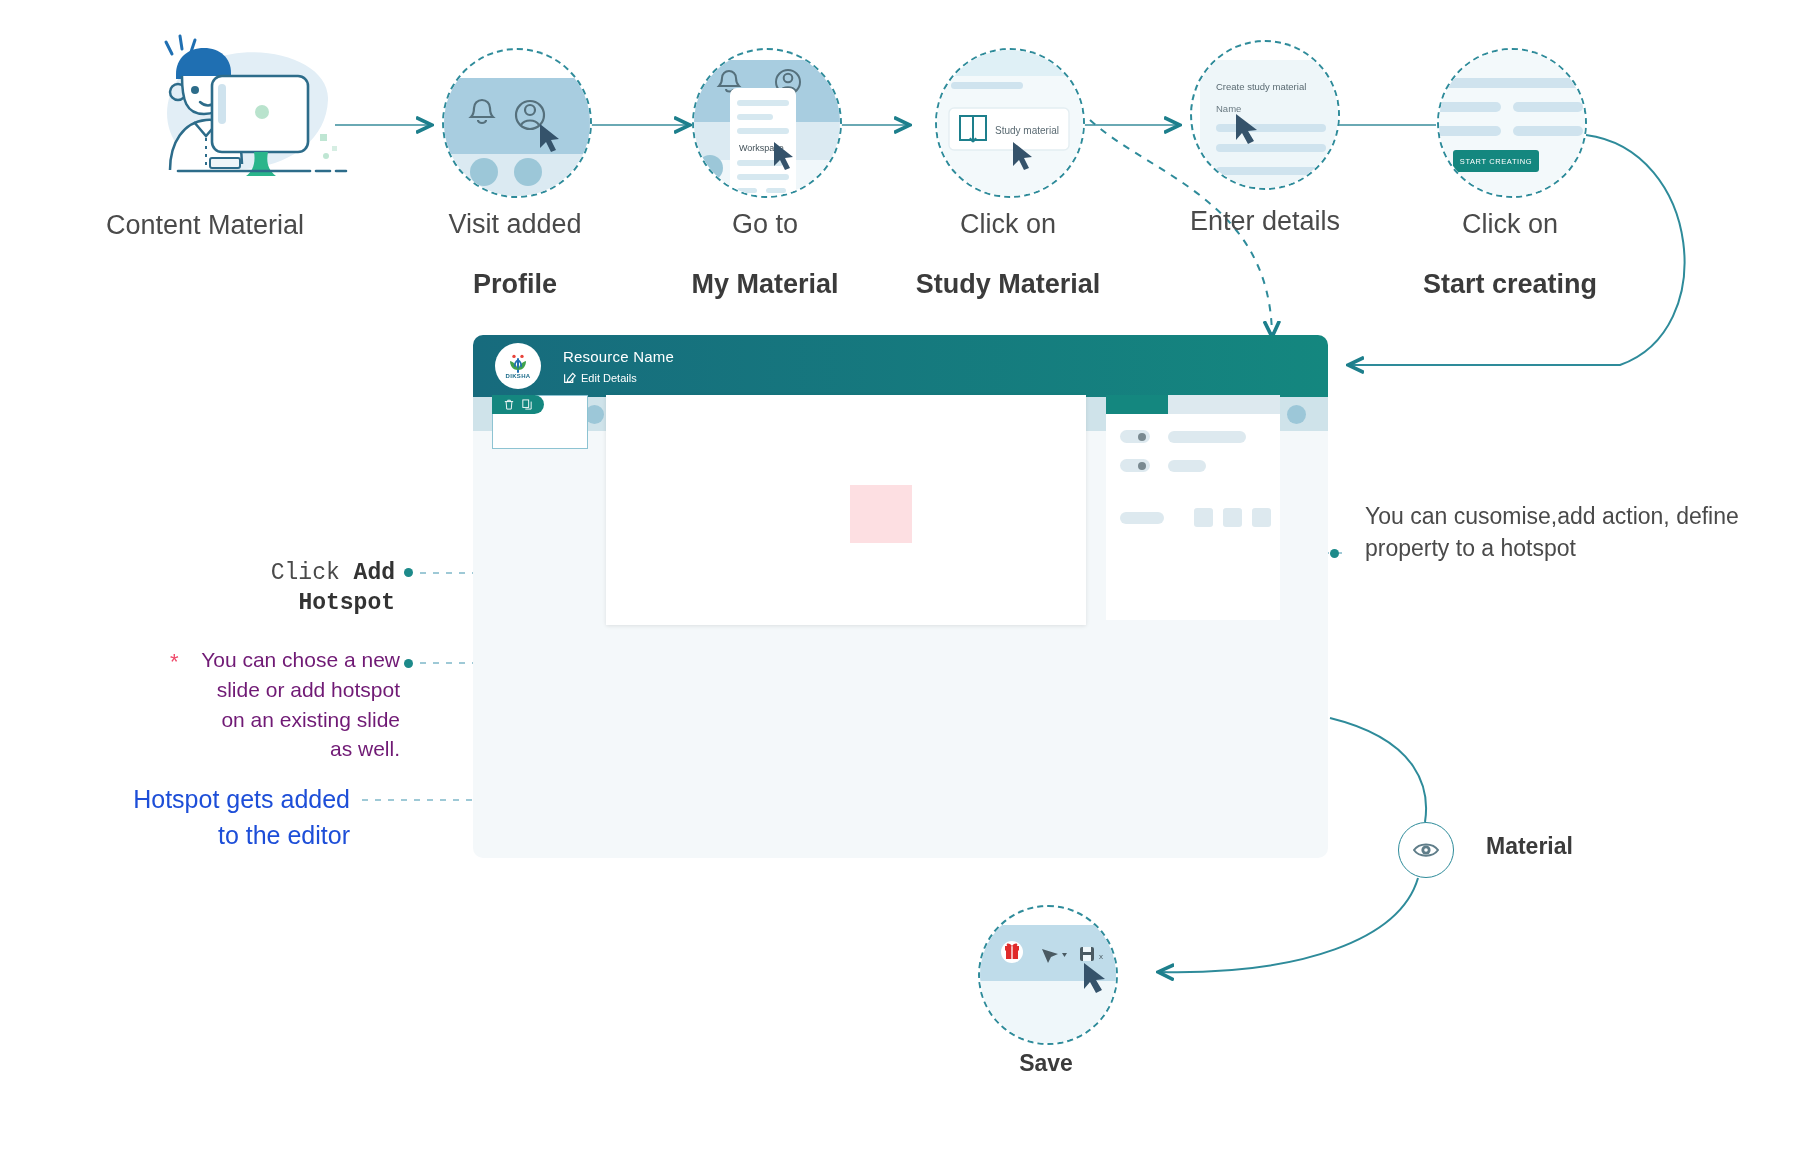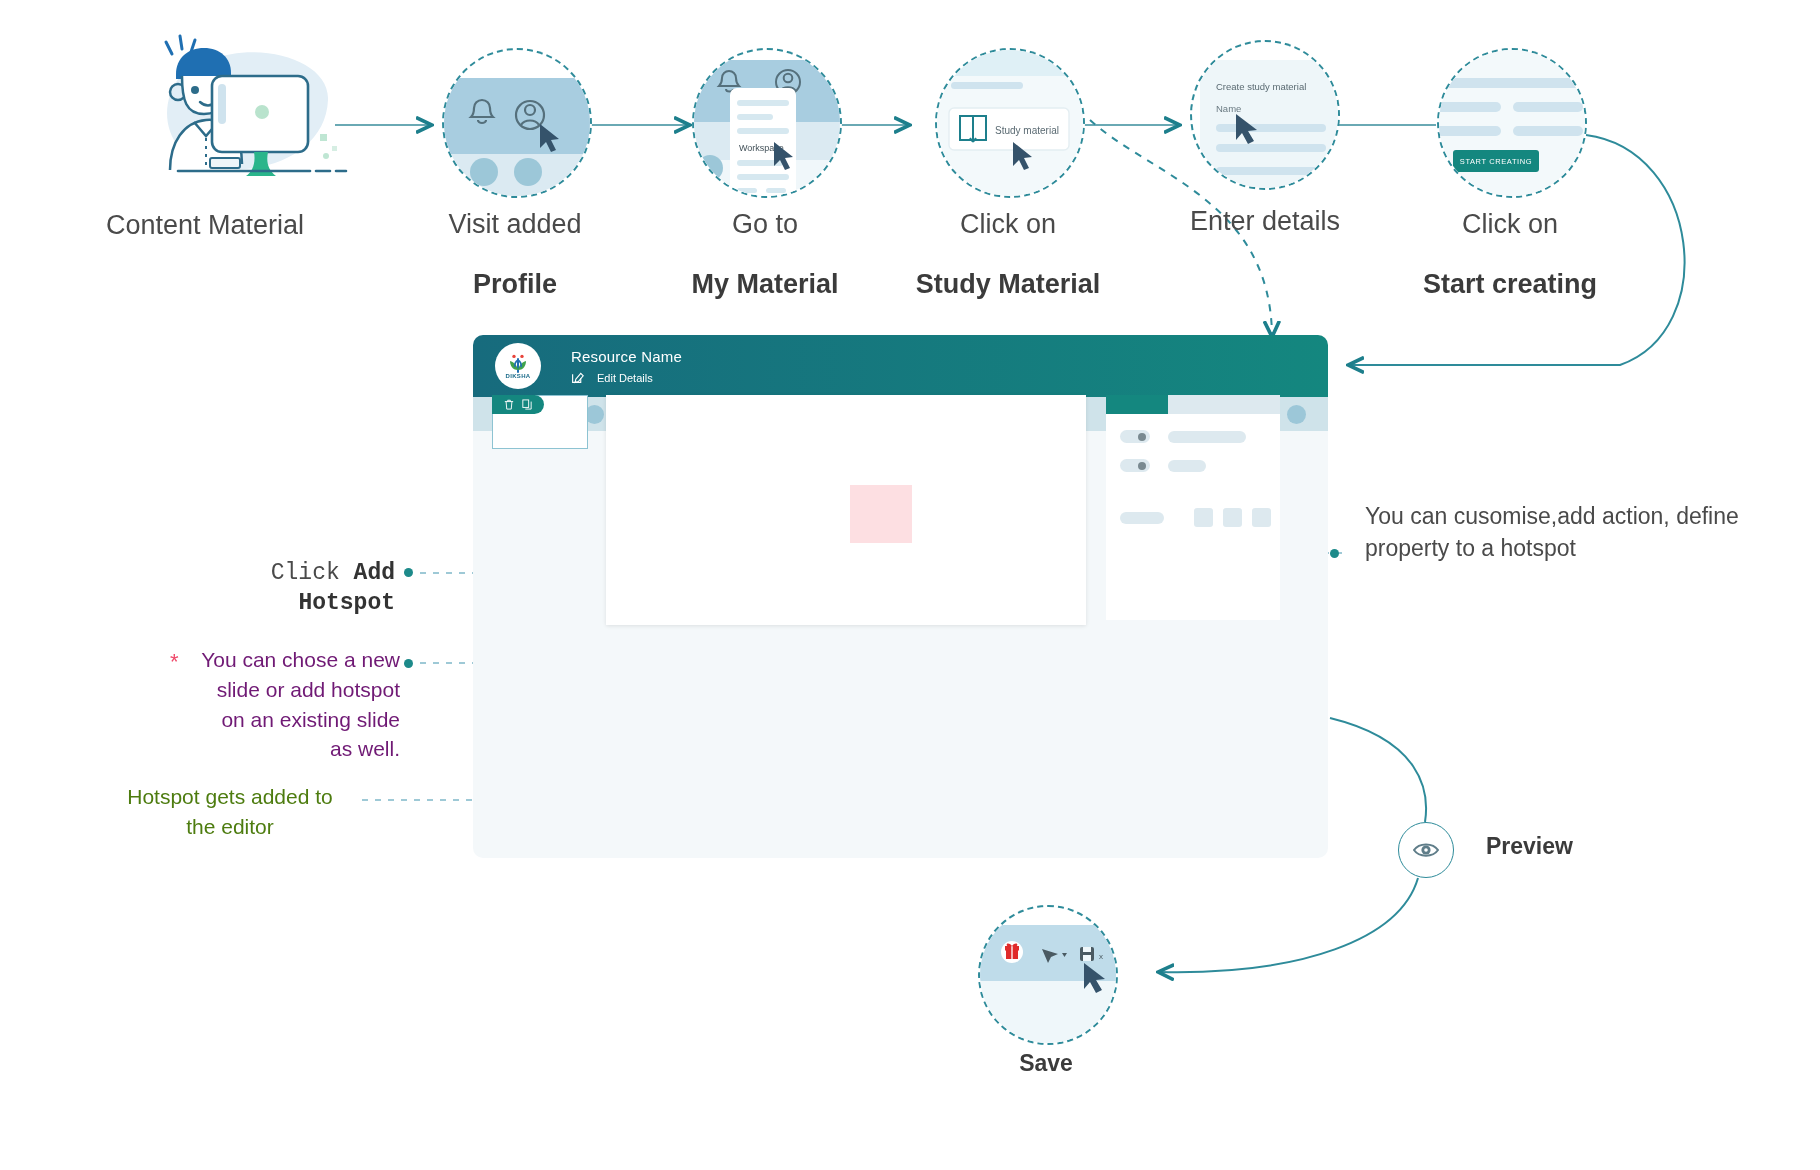--- a/index.html
+++ b/index.html
@@ -18,23 +18,23 @@
   .creator-label{position:absolute;font-size:27px;color:#4a4a4a;text-align:center;width:300px;}
 
   
   .editor{position:absolute;left:473px;top:335px;width:855px;height:523px;
      border-radius:10px;background:#f4f8fa;overflow:hidden;}
   .editor-header{height:62px;background:linear-gradient(90deg,#176b7d 0%,#14877f 100%);
      display:flex;align-items:center;padding:0 0 0 22px;box-sizing:border-box;}
   .logo-circle{width:46px;height:46px;border-radius:50%;background:#fff;
      display:flex;flex-direction:column;align-items:center;justify-content:center;flex:0 0 auto;}
   .logo-text{font-size:6px;color:#1a6b8a;font-weight:bold;letter-spacing:.3px;margin-top:-1px;}
-  .hdr-text{margin-left:30px;color:#ffffff;}
+  .hdr-text{margin-left:22px;color:#ffffff;}
   .hdr-title{font-size:15px;letter-spacing:.2px;}
-  .hdr-edit{font-size:11px;display:flex;align-items:center;gap:13px;margin-top:6px;}
+  .hdr-edit{font-size:11px;display:flex;align-items:center;gap:5px;margin-top:6px;}
   .toolbar{height:34px;background:#cfe3ea;display:flex;align-items:center;
      padding:0 22px;box-sizing:border-box;}
   .tdot{width:19px;height:19px;border-radius:50%;background:#9cc7d8;margin-right:11px;}
   .toolbar-right{margin-left:auto;display:flex;}
   .toolbar-right .tdot{margin-right:0;margin-left:11px;}
   .hotspot-tool{position:relative;width:19px;height:19px;margin-right:11px;}
 
   .slide-thumb{position:absolute;left:19px;top:60px;width:94px;height:52px;
      background:#ffffff;border:1px solid #8dc3d2;}
   .thumb-pill{position:absolute;left:-1px;top:-1px;height:19px;width:52px;
@@ -348,35 +348,35 @@
   <span>Click </span><b>Add Hotspot</b>
 </div>
 <div class="dot" style="left:404px;top:568px;"></div>
 
 <div class="abs" style="left:160px;top:645px;width:240px;text-align:right;">
   <span class="star abs" style="left:10px;top:4px;font-size:22px;">*</span>
   <div style="font-size:21px;line-height:1.42;color:#701a75;padding-left:36px;">You can chose a new slide or add hotspot on an existing slide as well.</div>
 </div>
 <div class="dot" style="left:404px;top:659px;"></div>
 
-<div class="abs" style="left:110px;top:782px;width:240px;text-align:center;font-size:21px;line-height:1.42;color:#4d7c0f;">Hotspot gets added to  the editor</div>
+<div class="abs" style="left:110px;top:782px;width:240px;text-align:right;font-size:25px;line-height:1.42;color:#1d4ed8;">Hotspot gets added to  the editor</div>
 
 <div class="abs" style="left:1365px;top:500px;width:400px;font-size:23px;line-height:1.4;color:#4a4a4a;">You can  cusomise,add action, define property to a hotspot</div>
 <div class="dot" style="left:1330px;top:549px;"></div>
 
 <div class="preview-circle">
   <span>
     <svg width="26" height="18" viewBox="0 0 26 18">
       <path d="M1,9 C6,1.5 20,1.5 25,9 C20,16.5 6,16.5 1,9Z" fill="none" stroke="#5f7d89" stroke-width="2"></path>
       <circle cx="13" cy="9" r="4.6" fill="#5f7d89"></circle>
       <circle cx="13" cy="9" r="1.8" fill="#ffffff"></circle>
     </svg>
   </span>
 </div>
-<div class="preview-label">Preview</div>
+<div class="preview-label">Material</div>
 
 <div class="save-circle">
   <svg class="mini" viewBox="0 0 136 136">
     <rect x="-6" y="18" width="150" height="56" rx="8" fill="#bfdcea"></rect>
     <rect x="-6" y="74" width="150" height="70" fill="#eff7fa"></rect>
     <circle cx="32" cy="45" r="11" fill="#ffffff"></circle>
     <g>
       <rect x="26" y="43" width="12" height="9" fill="#e02b2b"></rect>
       <rect x="25" y="39" width="14" height="4.5" fill="#e02b2b"></rect>
       <path d="M32,39 l0,13" stroke="#ffffff" stroke-width="1.3"></path>

